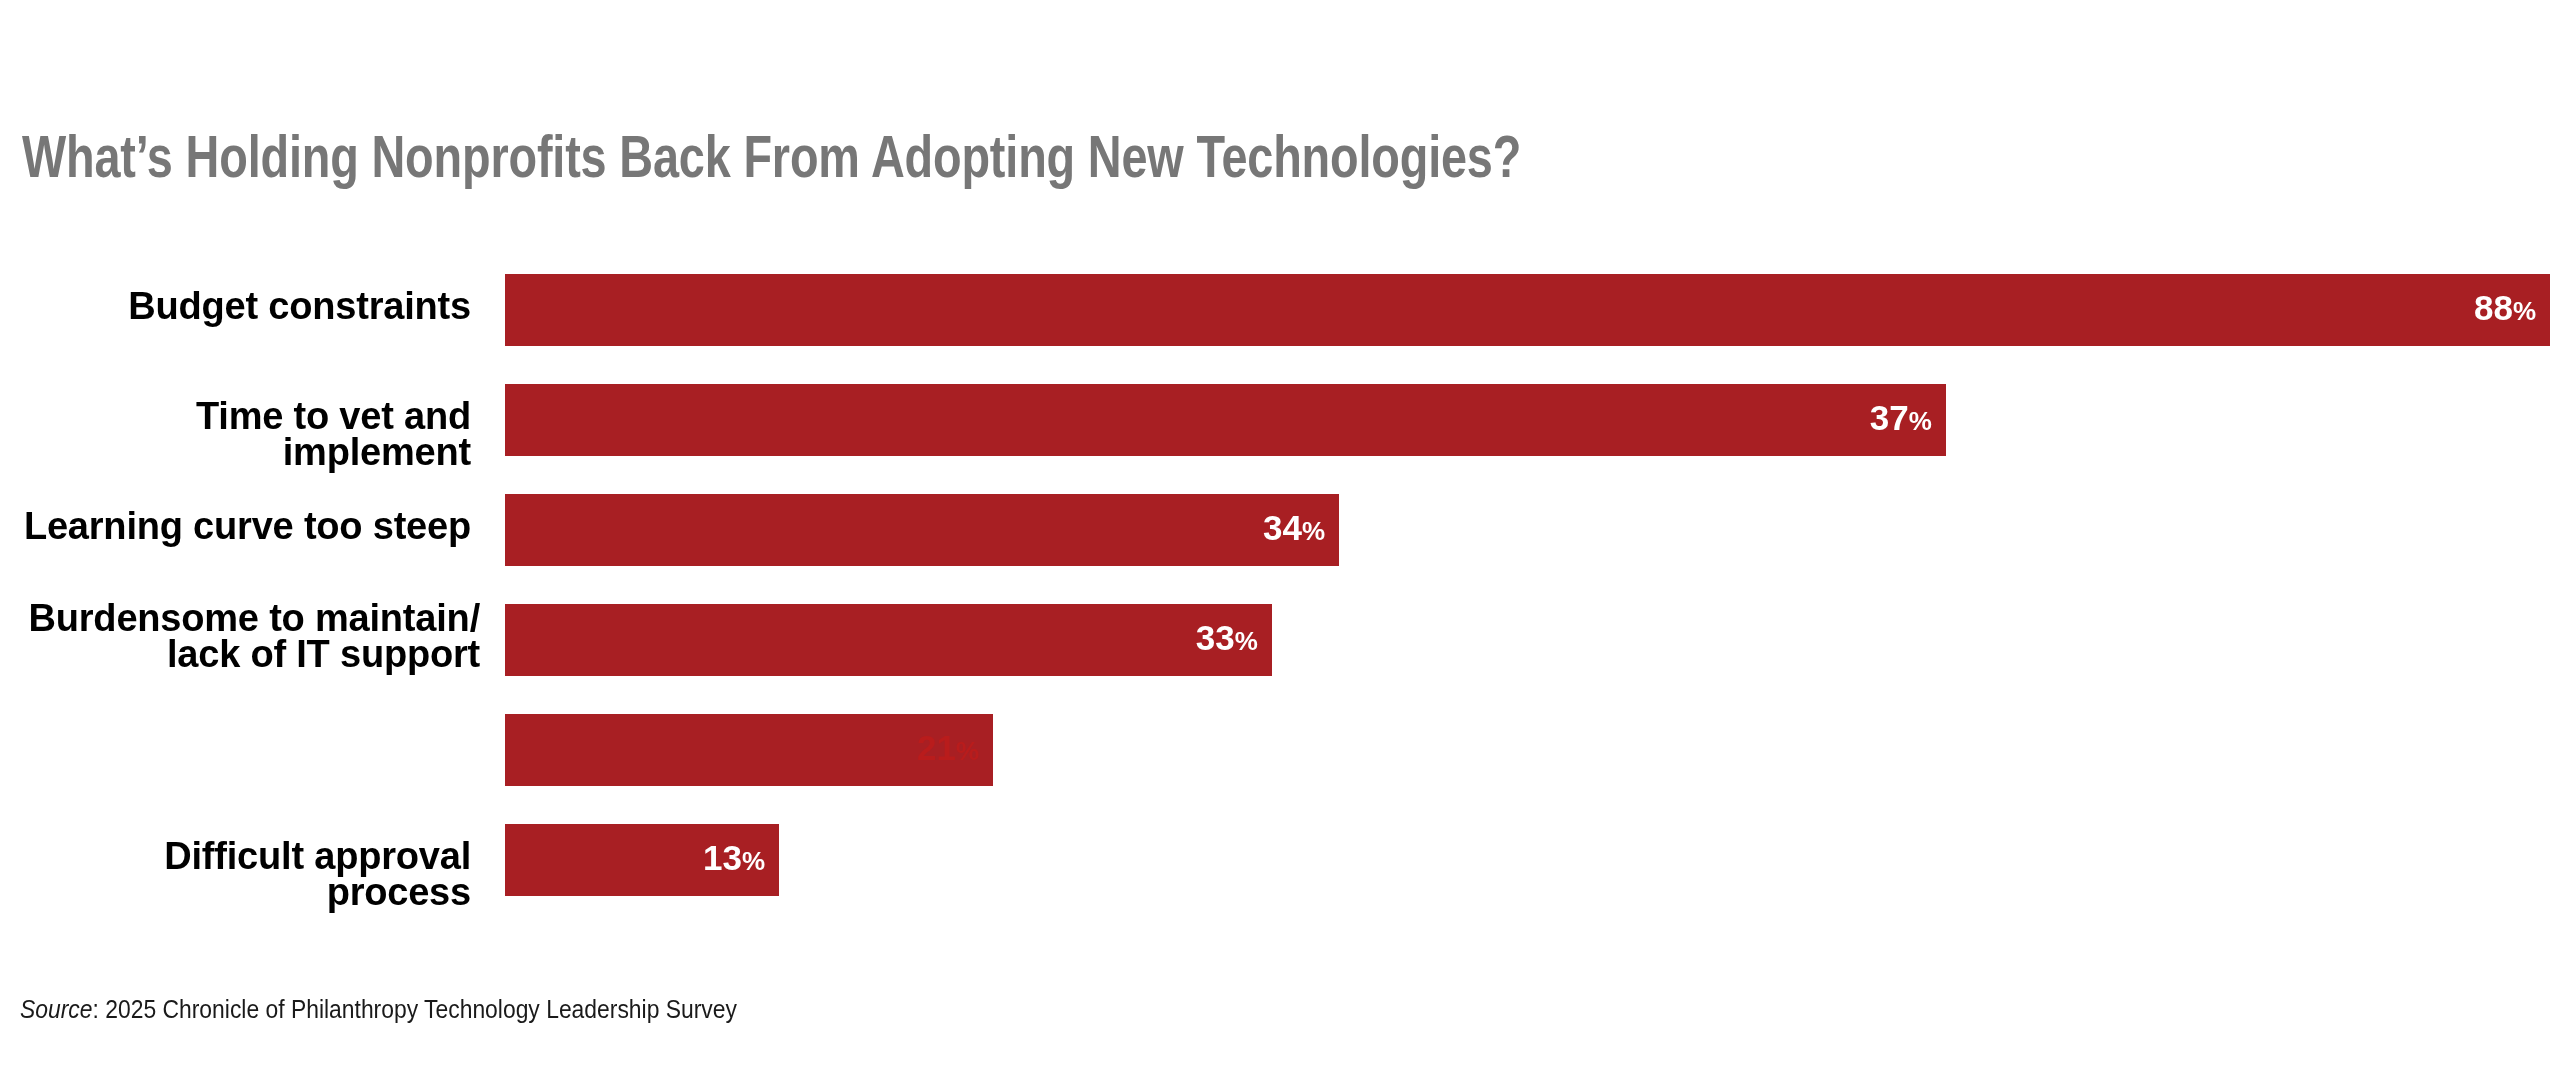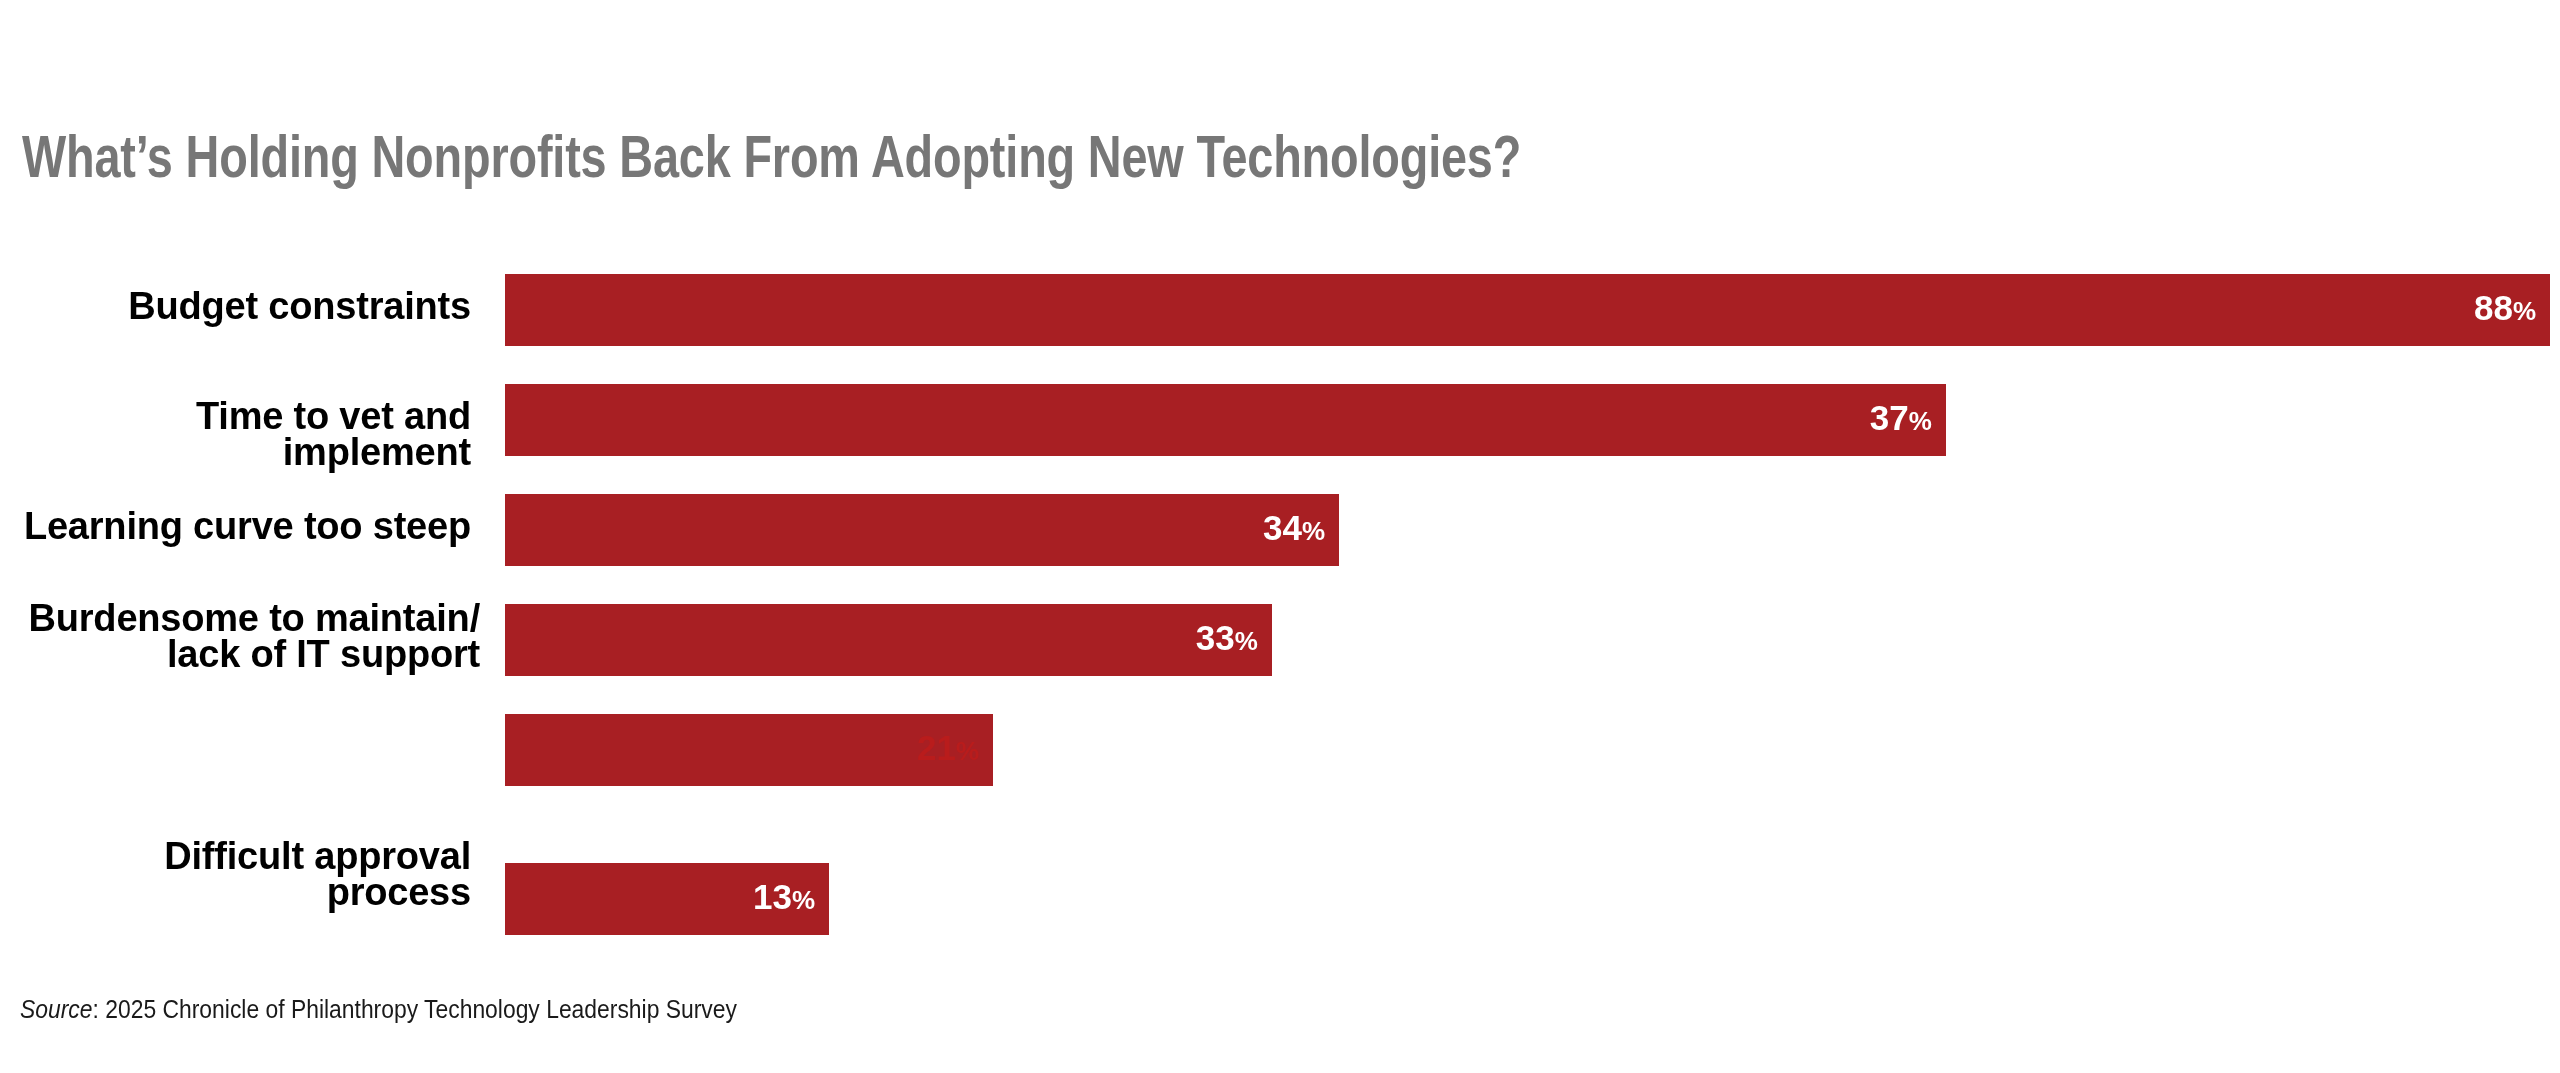--- a/index.html
+++ b/index.html
@@ -164,21 +164,21 @@
         </div>
       </div>
       <div class="bar-row" style="top: 440px;">
         <div class="bar-track" style="width: 488.04px;">
           <div class="bar-rect" style="width: 100%; background: rgb(168, 31, 35);"></div>
           <div class="bar-value" style="color: #b91c1c;"><span class="num">21</span><span class="pct">%</span></div>
         </div>
       </div>
       <div class="bar-row" style="top: 550px;">
         <div class="bar-label single">Difficult approval process</div>
-        <div class="bar-track" style="width: 324px; margin-top: 39px;">
+        <div class="bar-track" style="width: 274px;">
           <div class="bar-rect" style="width: 100%; background: rgb(168, 31, 35);"></div>
           <div class="bar-value" style="color: rgb(255, 255, 255);"><span class="num">13</span><span class="pct">%</span></div>
         </div>
       </div>
     </div>
 
   <div id="source-note">
     <span class="src-word">Source</span><span>: </span><span>2025 Chronicle of Philanthropy Technology Leadership Survey</span>
   </div>
 

